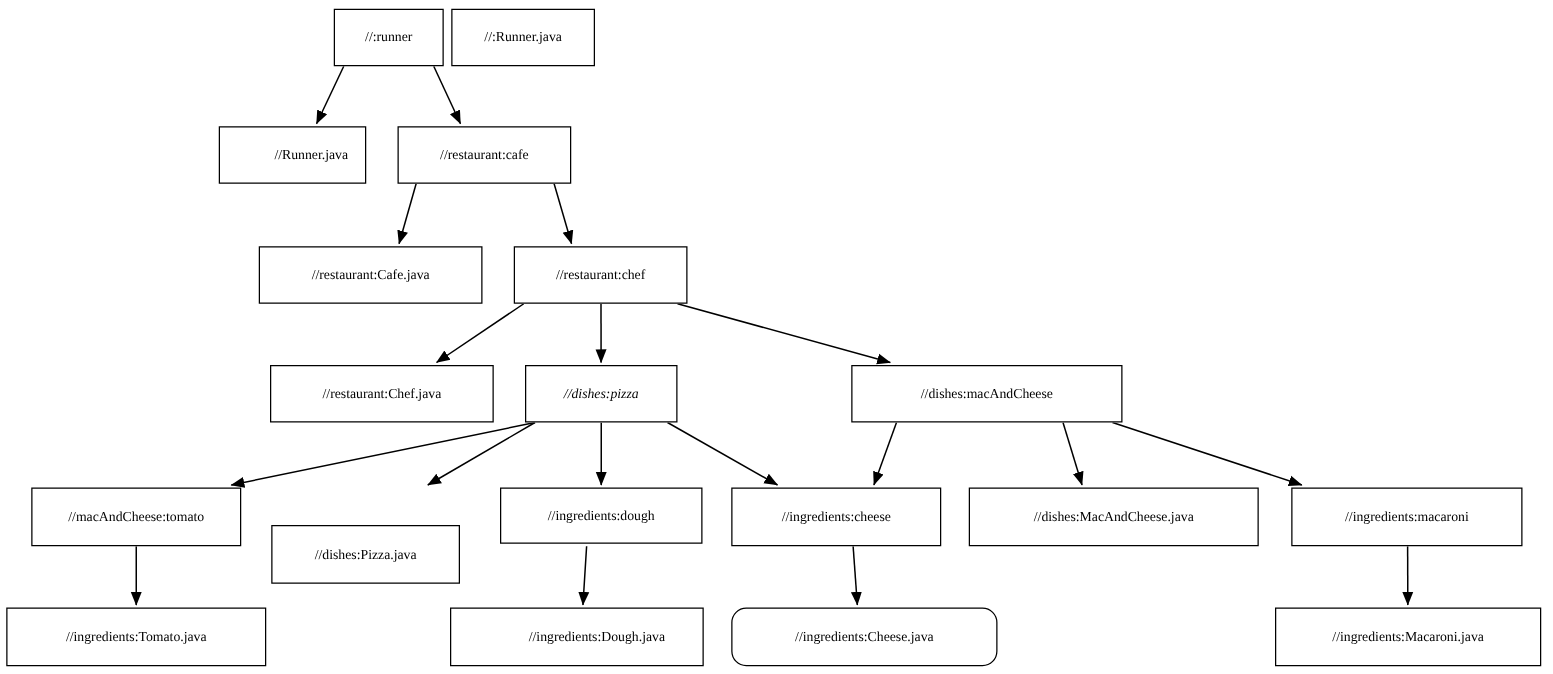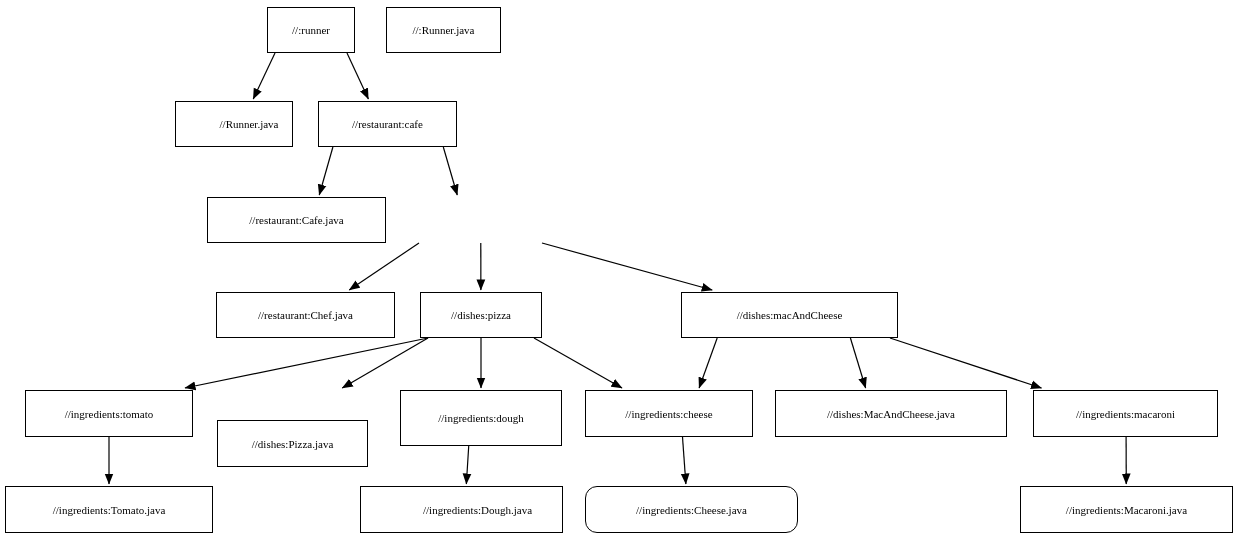--- a/index.html
+++ b/index.html
@@ -73,48 +73,51 @@
         <line x1="109" y1="437" x2="109" y2="484" marker-end="url(#arrowhead)"></line>
         <line x1="469.3" y1="437" x2="466.375" y2="484" marker-end="url(#arrowhead)"></line>
         <line x1="682.5" y1="437" x2="685.875" y2="484" marker-end="url(#arrowhead)"></line>
         <line x1="1126.1" y1="437" x2="1126.25" y2="484" marker-end="url(#arrowhead)"></line>
       </g>
   </svg>
 
 <div class="node" style="left: 267px; top: 7px; width: 88px; height: 46px;">
       <span>//:runner</span>
     </div>
-    <div class="node" style="left: 386px; top: 7px; width: 115px; height: 46px;">
+    <div class="node" style="left: 361px; top: 7px; width: 115px; height: 46px;">
       <span>//:Runner.java</span>
     </div>
     <div class="node" style="left: 175px; top: 101px; width: 118px; height: 46px; padding-left: 30px;">
       <span>//Runner.java</span>
     </div>
     <div class="node" style="left: 318px; top: 101px; width: 139px; height: 46px;">
       <span>//restaurant:cafe</span>
     </div>
     <div class="node" style="left: 207px; top: 197px; width: 179px; height: 46px;">
       <span>//restaurant:Cafe.java</span>
     </div>
+    <div class="node" style="left: 411px; top: 197px; width: 139px; height: 46px;">
+      <span>//restaurant:chef</span>
+    </div>
     <div class="node" style="left: 216px; top: 292px; width: 179px; height: 46px;">
       <span>//restaurant:Chef.java</span>
     </div>
-    <div class="node" style="left: 420px; top: 292px; width: 122px; height: 46px;">
+    <div class="node" style="left: 420px; top: 292px; width: 122px; height: 46px; font-style: italic;">
       <span>//dishes:pizza</span>
     </div>
     <div class="node" style="left: 681px; top: 292px; width: 217px; height: 46px;">
       <span>//dishes:macAndCheese</span>
     </div>
     <div class="node" style="left: 25px; top: 390px; width: 168px; height: 47px;">
-      <span>//ingredients:tomato</span>
+      <span>//macAndCheese:tomato</span>
     </div>
     <div class="node" style="left: 217px; top: 374px; width: 151px; height: 47px; margin-top: 46px;">
       <span>//dishes:Pizza.java</span>
     </div>
-    <div class="node" style="left: 400px; top: 390px; width: 162px; height: 56px;">
+    <div class="node" style="left: 400px; top: 390px; width: 162px; height: 45px;">
       <span>//ingredients:dough</span>
     </div>
     <div class="node" style="left: 585px; top: 390px; width: 168px; height: 47px;">
       <span>//ingredients:cheese</span>
     </div>
     <div class="node" style="left: 775px; top: 390px; width: 232px; height: 47px;">
       <span>//dishes:MacAndCheese.java</span>
     </div>
     <div class="node" style="left: 1033px; top: 390px; width: 185px; height: 47px;">
       <span>//ingredients:macaroni</span>

